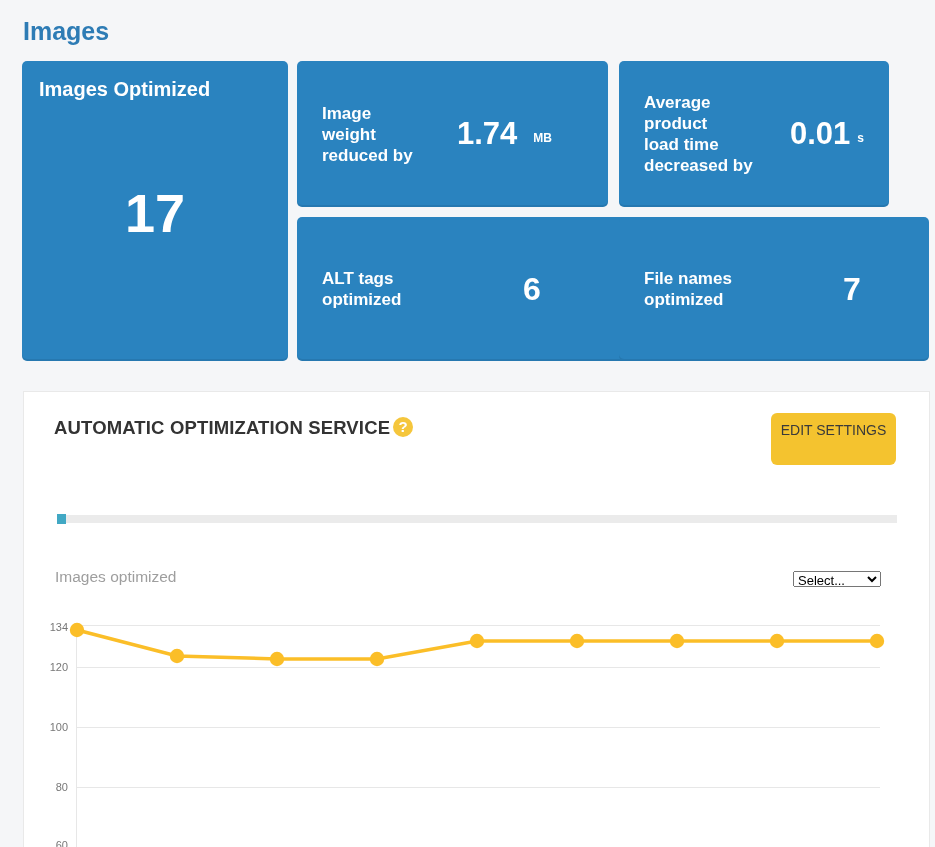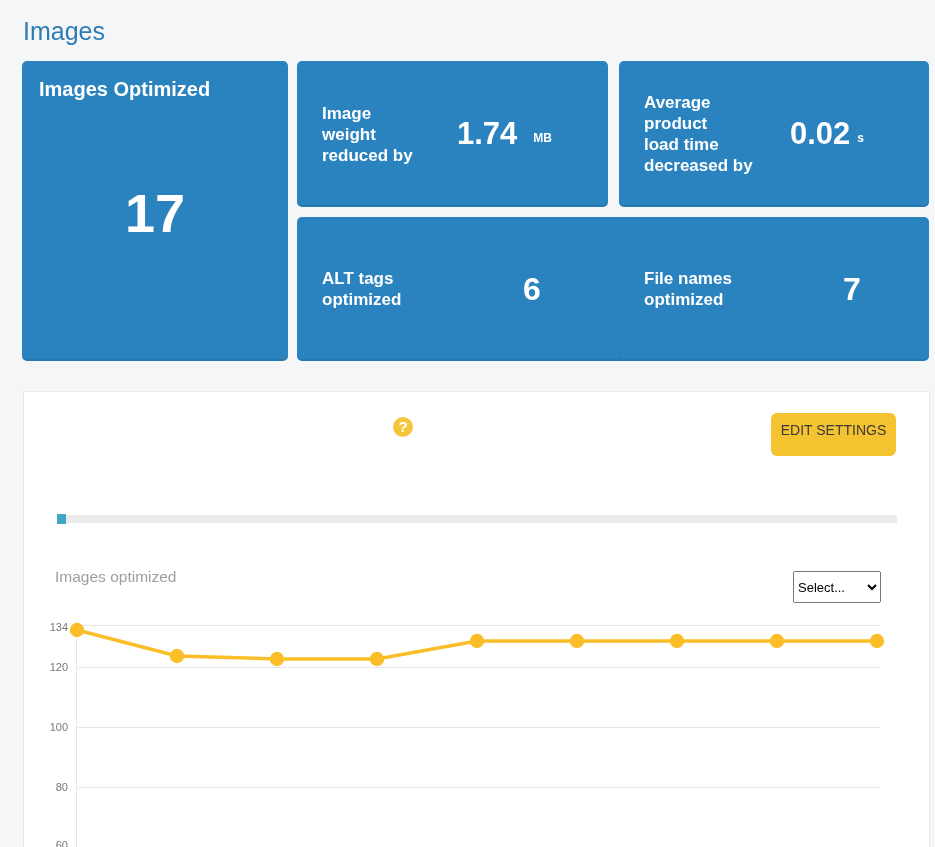--- a/index.html
+++ b/index.html
@@ -1,43 +1,43 @@
 <!DOCTYPE html>
 <html><head>
 <meta charset="utf-8">
 <style>
   * { margin:0; padding:0; box-sizing:border-box; }
   html,body { width:935px; height:847px; overflow:hidden; }
   body { background:#f5f6f8; font-family:"Liberation Sans", sans-serif; position:relative; }
-  .h1 { position:absolute; left:23px; top:17px; font-size:25px; font-weight:normal; color:#2e7cb5; }
+  .h1 { position:absolute; left:23px; top:17px; font-size:25px; font-weight:bold; color:#2e7cb5; }
   .tile { position:absolute; background:#2a83bf; border-radius:5px; color:#fff; box-shadow: inset 0 -2px 0 rgba(0,0,0,0.08); }
   .t1 { left:22px; top:61px; width:266px; height:300px; }
   .t1 .lbl { position:absolute; left:17px; top:17px; font-size:20px; font-weight:bold; }
   .t1 .big { position:absolute; left:0; right:0; top:125px; text-align:center; font-size:54px; line-height:54px; font-weight:bold; }
   .t2 { left:297px; top:61px; width:311px; height:146px; }
-  .t3 { left:619px; top:61px; width:310px; height:146px; }
+  .t3 { left:619px; top:61px; width:270px; height:146px; }
   .t4 { left:297px; top:217px; width:352px; height:144px; }
   .t5 { left:619px; top:217px; width:310px; height:144px; }
   .lblm { position:absolute; left:25px; top:0; bottom:0; display:flex; align-items:center; font-size:17px; font-weight:bold; line-height:21px; }
   .val { position:absolute; top:0; bottom:0; display:flex; align-items:center; font-weight:bold; }
   .num { font-size:31px; font-weight:bold; }
   .unit { font-size:12px; font-weight:bold; margin-left:16px; margin-top:8px; }
   .num2 { font-size:32px; font-weight:bold; }
 
   .panel { position:absolute; left:23px; top:391px; width:907px; height:600px; background:#fff; border:1px solid #e9e9e9; }
   .ptitle { position:absolute; left:30px; top:25px; font-size:18.5px; font-weight:bold; color:#333; letter-spacing:0.15px; }
   .qicon { position:absolute; left:369px; top:25px; width:20px; height:20px; border-radius:50%; background:#f5c63c; color:#fff; font-size:15px; font-weight:bold; text-align:center; line-height:20px; letter-spacing:0; }
-  .btn { position:absolute; left:747px; top:21px; width:125px; height:43px; background:#f4c32f; border-radius:6px; font-size:14px; font-weight:normal; color:#3a3a3a; text-align:center; line-height:35px; }
+  .btn { position:absolute; left:747px; top:21px; width:125px; height:52px; background:#f4c32f; border-radius:6px; font-size:14px; font-weight:normal; color:#3a3a3a; text-align:center; line-height:35px; }
   .row2 { position:absolute; left:31px; top:95px; width:842px; }
   .iu { font-size:13px; color:#444; }
   .quota { position:absolute; right:6px; top:1px; font-size:13px; color:#55aed3; }
   .pbar { position:absolute; left:33px; top:123px; width:840px; height:8px; background:#ebebeb; }
   .pfill { width:9px; height:10px; margin-top:-1px; background:#41a8c4; }
   .io { position:absolute; left:31px; top:176px; font-size:15.5px; color:#9e9e9e; }
-  select.sel { position:absolute; left:769px; top:179px; width:88px; height:32px; font-size:13px; font-family:"Liberation Sans", sans-serif; }
+  select.sel { position:absolute; left:769px; top:179px; width:88px; height:16px; font-size:13px; font-family:"Liberation Sans", sans-serif; }
 </style>
 </head>
 <body>
   <div class="h1">Images</div>
 
   <div class="tile t1">
     <div class="lbl">Images Optimized</div>
     <div class="big">17</div>
   </div>
 
@@ -45,40 +45,41 @@
     <div class="lblm">Image<br>weight<br>reduced by</div>
     <div class="val" style="left:160px;">
       <span class="num">1.74</span>
       <span class="unit">MB</span>
     </div>
   </div>
 
   <div class="tile t3">
     <div class="lblm">Average<br>product<br>load time<br>decreased by</div>
     <div class="val" style="left:171px;">
-      <span class="num">0.02</span>
+      <span class="num">0.01</span>
       <span class="unit" style="margin-left:7px;">s</span>
     </div>
   </div>
 
   <div class="tile t4">
     <div class="lblm">ALT tags<br>optimized</div>
     <div class="val" style="left:226px;">
       <span class="num2">6</span>
     </div>
   </div>
 
   <div class="tile t5">
     <div class="lblm">File names<br>optimized</div>
     <div class="val" style="left:224px;">
       <span class="num2">7</span>
     </div>
   </div>
 
   <div class="panel">
+    <div class="ptitle">AUTOMATIC OPTIMIZATION SERVICE</div>
     <div class="qicon">?</div>
     <div class="btn">EDIT SETTINGS</div>
     <div class="pbar">
       <div class="pfill"></div>
     </div>
     <div class="io">Images optimized</div>
     <select class="sel"><option>Select...</option></select>
   </div>
 
   <svg style="position:absolute;left:0;top:0;" width="935" height="847" viewBox="0 0 935 847">

